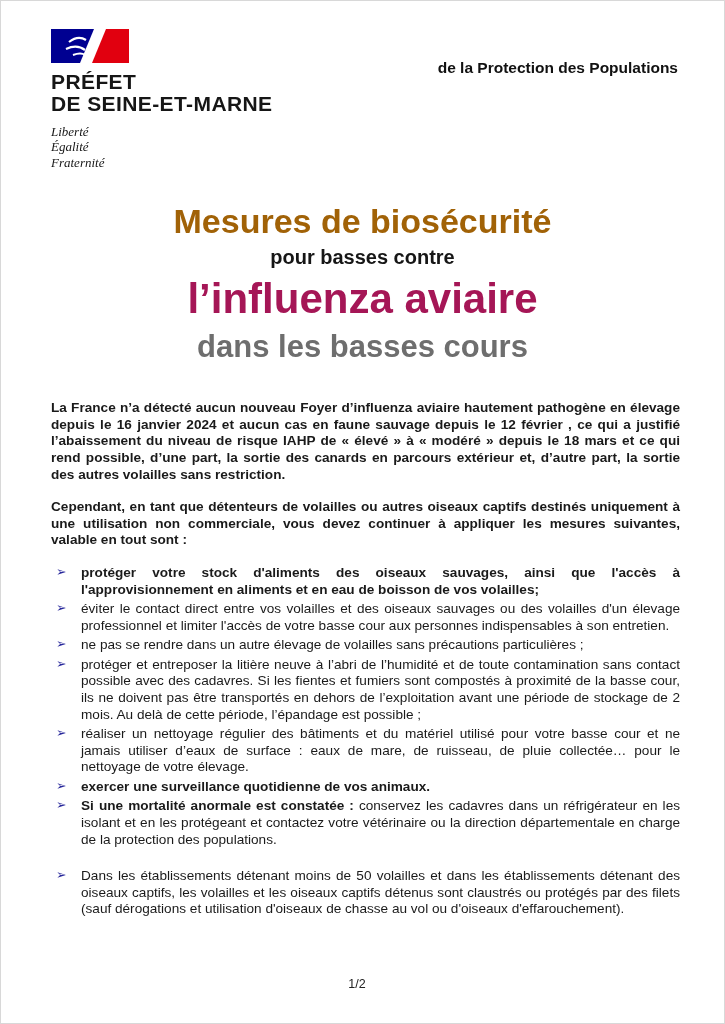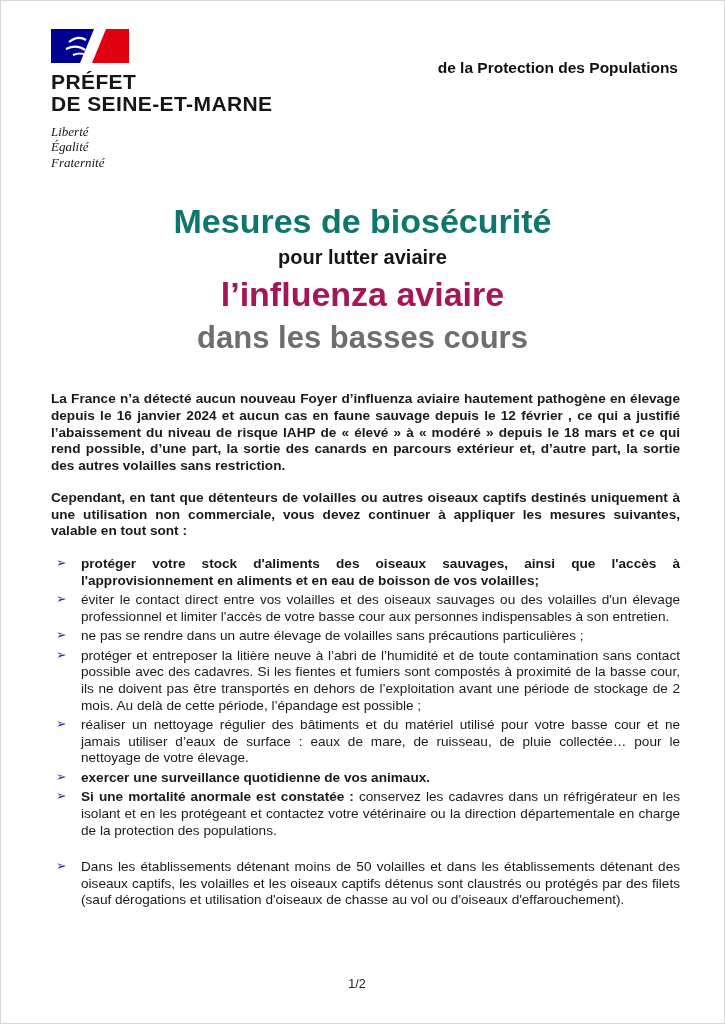--- a/index.html
+++ b/index.html
@@ -45,23 +45,23 @@
     margin-top: 30px;
     text-align: right;
     font-weight: bold;
     font-size: 15.5px;
     line-height: 1.2;
     color: #111111;
   }
 
   
   .title-block { margin-top: 32px; text-align: center; line-height: 1.12; }
-  .title-main   { font-size: 34px; font-weight: bold; color: #0f766e; margin: 8px 0 6px 0; }
+  .title-main   { font-size: 34px; font-weight: bold; color: #a16207; margin: 8px 0 6px 0; }
   .title-sub    { font-size: 20px; font-weight: bold; color: #161616; margin: 0 0 6px 0; }
-  .title-accent { font-size: 34px; font-weight: bold; color: #a51656; margin: 0 0 6px 0; }
+  .title-accent { font-size: 42px; font-weight: bold; color: #a51656; margin: 0 0 6px 0; }
   .title-muted  { font-size: 31px; font-weight: bold; color: #6e6e6e; margin: 8px; }
 
   
   .doc-body {
     margin-top: 36px;
     padding: 0 44px 0 50px;
     font-size: 13.6px;
     line-height: 1.22;
     text-align: justify;
     color: #1a1a1a;
@@ -122,21 +122,21 @@
         <div>Fraternité</div>
       </div>
     </div>
     <div class="direction">
       <div>de la Protection des Populations</div>
     </div>
   </div>
 
   <div class="title-block">
     <div class="title-main">Mesures de biosécurité</div>
-    <div class="title-sub">pour lutter aviaire</div>
+    <div class="title-sub">pour basses contre</div>
     <div class="title-accent">l’influenza aviaire</div>
     <div class="title-muted">dans les basses cours</div>
   </div>
 
   <div class="doc-body">
     <p class="bold">La France n’a détecté aucun nouveau Foyer d’influenza aviaire hautement pathogène en élevage depuis le 16 janvier 2024 et aucun cas en faune sauvage depuis le 12 février , ce qui a justifié l’abaissement du niveau de risque IAHP de « élevé » à « modéré » depuis le 18 mars et ce qui rend possible, d’une part, la sortie des canards en parcours extérieur et, d’autre part, la sortie des autres volailles sans restriction.</p>
     <p class="bold">Cependant, en tant que détenteurs de volailles ou autres oiseaux captifs destinés uniquement à une utilisation non commerciale, vous devez continuer à appliquer les mesures suivantes, valable en tout sont :</p>
 
     <ul class="measures">
       <li class="bold">

